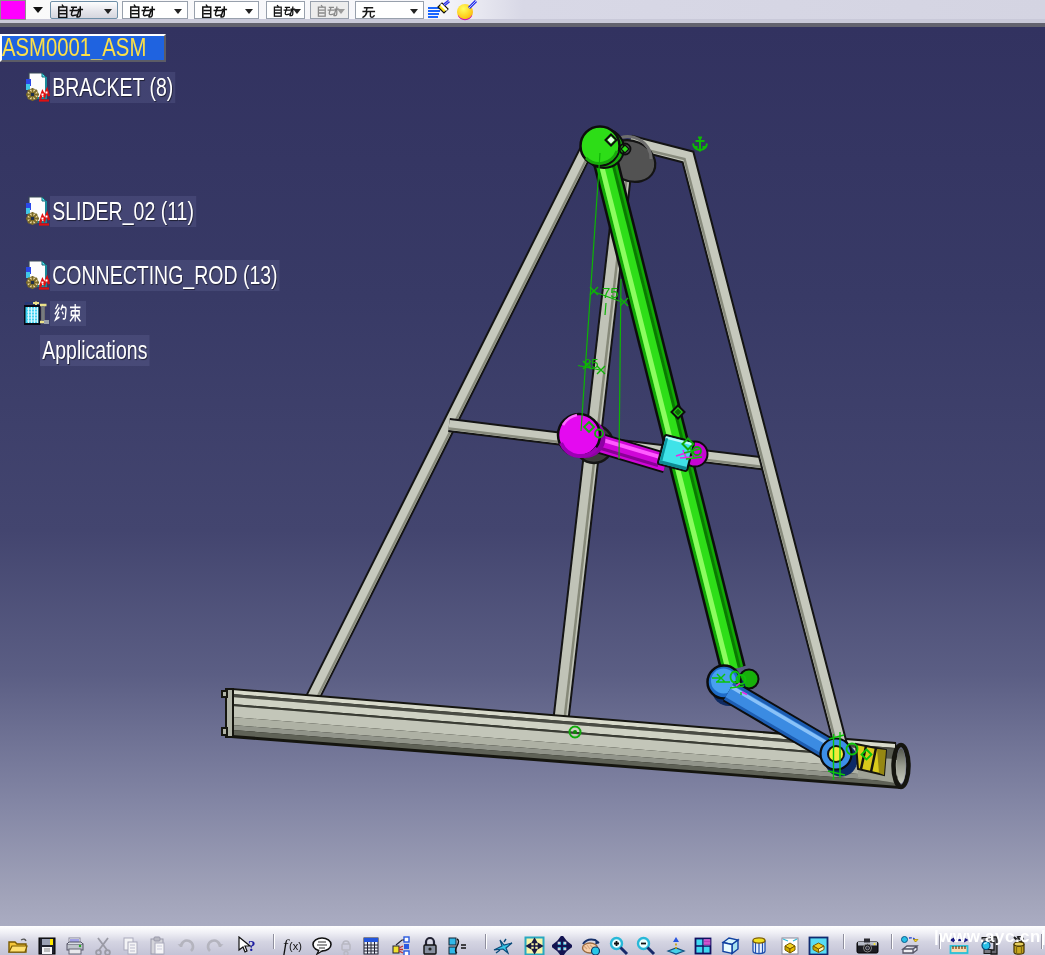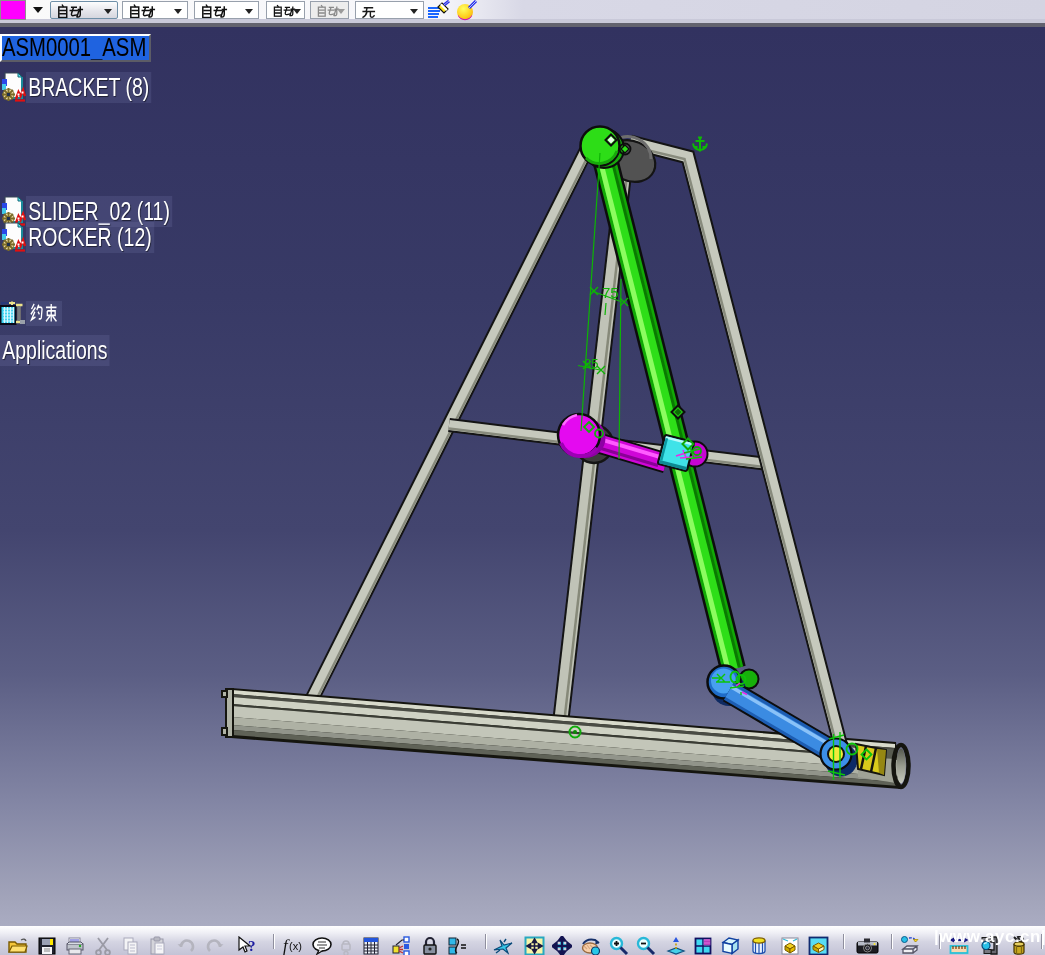--- a/index.html
+++ b/index.html
@@ -9,26 +9,26 @@
 .combo{position:absolute;top:1px;height:18px;background:#fff;border:1px solid #98a0ac;
 font-size:13px;color:#111;line-height:18px;padding-left:5px;box-sizing:border-box;overflow:hidden;white-space:nowrap;}
 .combo .arr{position:absolute;top:7px;width:0;height:0;border-left:4px solid transparent;
 border-right:4px solid transparent;border-top:5px solid #222;}
 .combo.dis{background:#ededed;color:#9a9a9a;}
 .combo.dis .arr{border-top-color:#9a9a9a;}
 .combo.hot{background:linear-gradient(#fdfdfd,#e4e4ea 60%,#d6d6de);border:1px solid #7090a8;border-radius:2px;}
 #viewport{position:absolute;left:0;top:27px;width:1045px;height:899px;
 background:linear-gradient(#323260 0%,#383a66 30%,#43456f 56%,#5b5e84 72%,#8285a4 86%,#a2a4ba 97%,#aaacc2 100%);}
 #tree{position:absolute;left:0;top:0;width:350px;height:700px;}
-.trow{position:absolute;display:flex;align-items:center;height:32px;}
+.trow{position:absolute;display:flex;align-items:center;height:32px;margin-left:24px;}
 .trow .lbl{display:block;color:#fff;font-size:26px;white-space:nowrap;transform:scaleX(0.75);transform-origin:0 50%;
 background:rgba(120,124,175,0.22);padding:0 3px;text-shadow:1px 1px 1px rgba(0,0,0,0.55);}
-#selnode{position:absolute;left:0;top:7px;width:151px;height:28px;background:#1f63e0;
+#selnode{position:absolute;left:0;top:7px;width:166px;height:28px;background:#1f63e0;
 border-top:2px solid #fff;border-left:2px solid #fff;border-right:2px solid #5c5c66;border-bottom:2px solid #5c5c66;
-box-sizing:border-box;color:#000000;font-size:26px;line-height:23px;overflow:hidden;}
+box-sizing:border-box;color:#fde047;font-size:26px;line-height:23px;overflow:hidden;}
 #selnode span{display:inline-block;transform:scaleX(0.78);transform-origin:0 50%;white-space:nowrap;}
 #botbar{position:absolute;left:0;top:926px;width:1045px;height:29px;
 background:linear-gradient(#ffffff 0%,#f0f0f6 22%,#d4d4e2 55%,#c3c3d6 100%);}
 .bicon{position:absolute;top:10px;}
 .bsep{position:absolute;top:8px;width:1px;height:15px;background:#8f8f9e;border-right:1px solid #fff;}
 #wmark{position:absolute;left:934px;top:1px;color:#fff;font-size:17px;font-weight:bold;letter-spacing:0.5px;white-space:nowrap;}
 </style></head><body>
 <div id="viewport">
 <svg id="scene" width="1045" height="899" viewBox="0 26 1045 899" style="position:absolute;left:0;top:0">
 <defs>
@@ -219,41 +219,41 @@
           <use href="#doc"></use>
         </svg>
         <span class="lbl">BRACKET (8)</span>
       </div>
 <div class="trow" style="left:2px;top:168px">
         <svg width="24" height="30">
           <use href="#doc"></use>
         </svg>
         <span class="lbl">SLIDER_02 (11)</span>
       </div>
-<div class="trow" style="left:2px;top:194px">
+<div class="trow" style="left:2px;top:232px">
         <svg width="24" height="30">
           <use href="#doc"></use>
         </svg>
-        <span class="lbl">ROCKER (12)</span>
+        <span class="lbl">CONNECTING_ROD (13)</span>
       </div>
 <div class="trow" style="left:0px;top:270px">
         <svg width="26" height="24">
           <use href="#csticon"></use>
         </svg>
         <span class="lbl" style="padding:2px 4px">
           <svg style="display:block" width="40" height="21" viewBox="0 0 44 24">
 <g stroke="#fff" stroke-width="2" fill="none">
 <path d="M7,1 L3,7 M9,5 L2,13 M8,10 L3,19 L9,16"></path>
 <path d="M14,2 L11,8 M13,5 Q19,4 19,7 L18,16 Q18,19 14,18 M13,10 L15,13"></path>
 <path d="M33,1 L33,21 M25,5 L41,5 M27,9 L39,9 L39,14 L27,14 L27,9 M31,15 L25,21 M35,15 L41,21"></path>
 </g>
           </svg>
         </span>
       </div>
-<div class="trow" style="left:0px;top:307px">
+<div class="trow" style="left:16px;top:307px">
         <span class="lbl" style="padding:0 3px">Applications</span>
       </div>
 </div>
 </div>
 <svg width="0" height="0" style="position:absolute">
 <defs>
 <symbol id="zd" viewBox="0 0 30 16">
 <g stroke="#111" stroke-width="1.6" fill="none">
 <path d="M6.5,0.5 L8,3.2"></path>
 <rect x="3" y="3.2" width="8.5" height="11.3"></rect>

